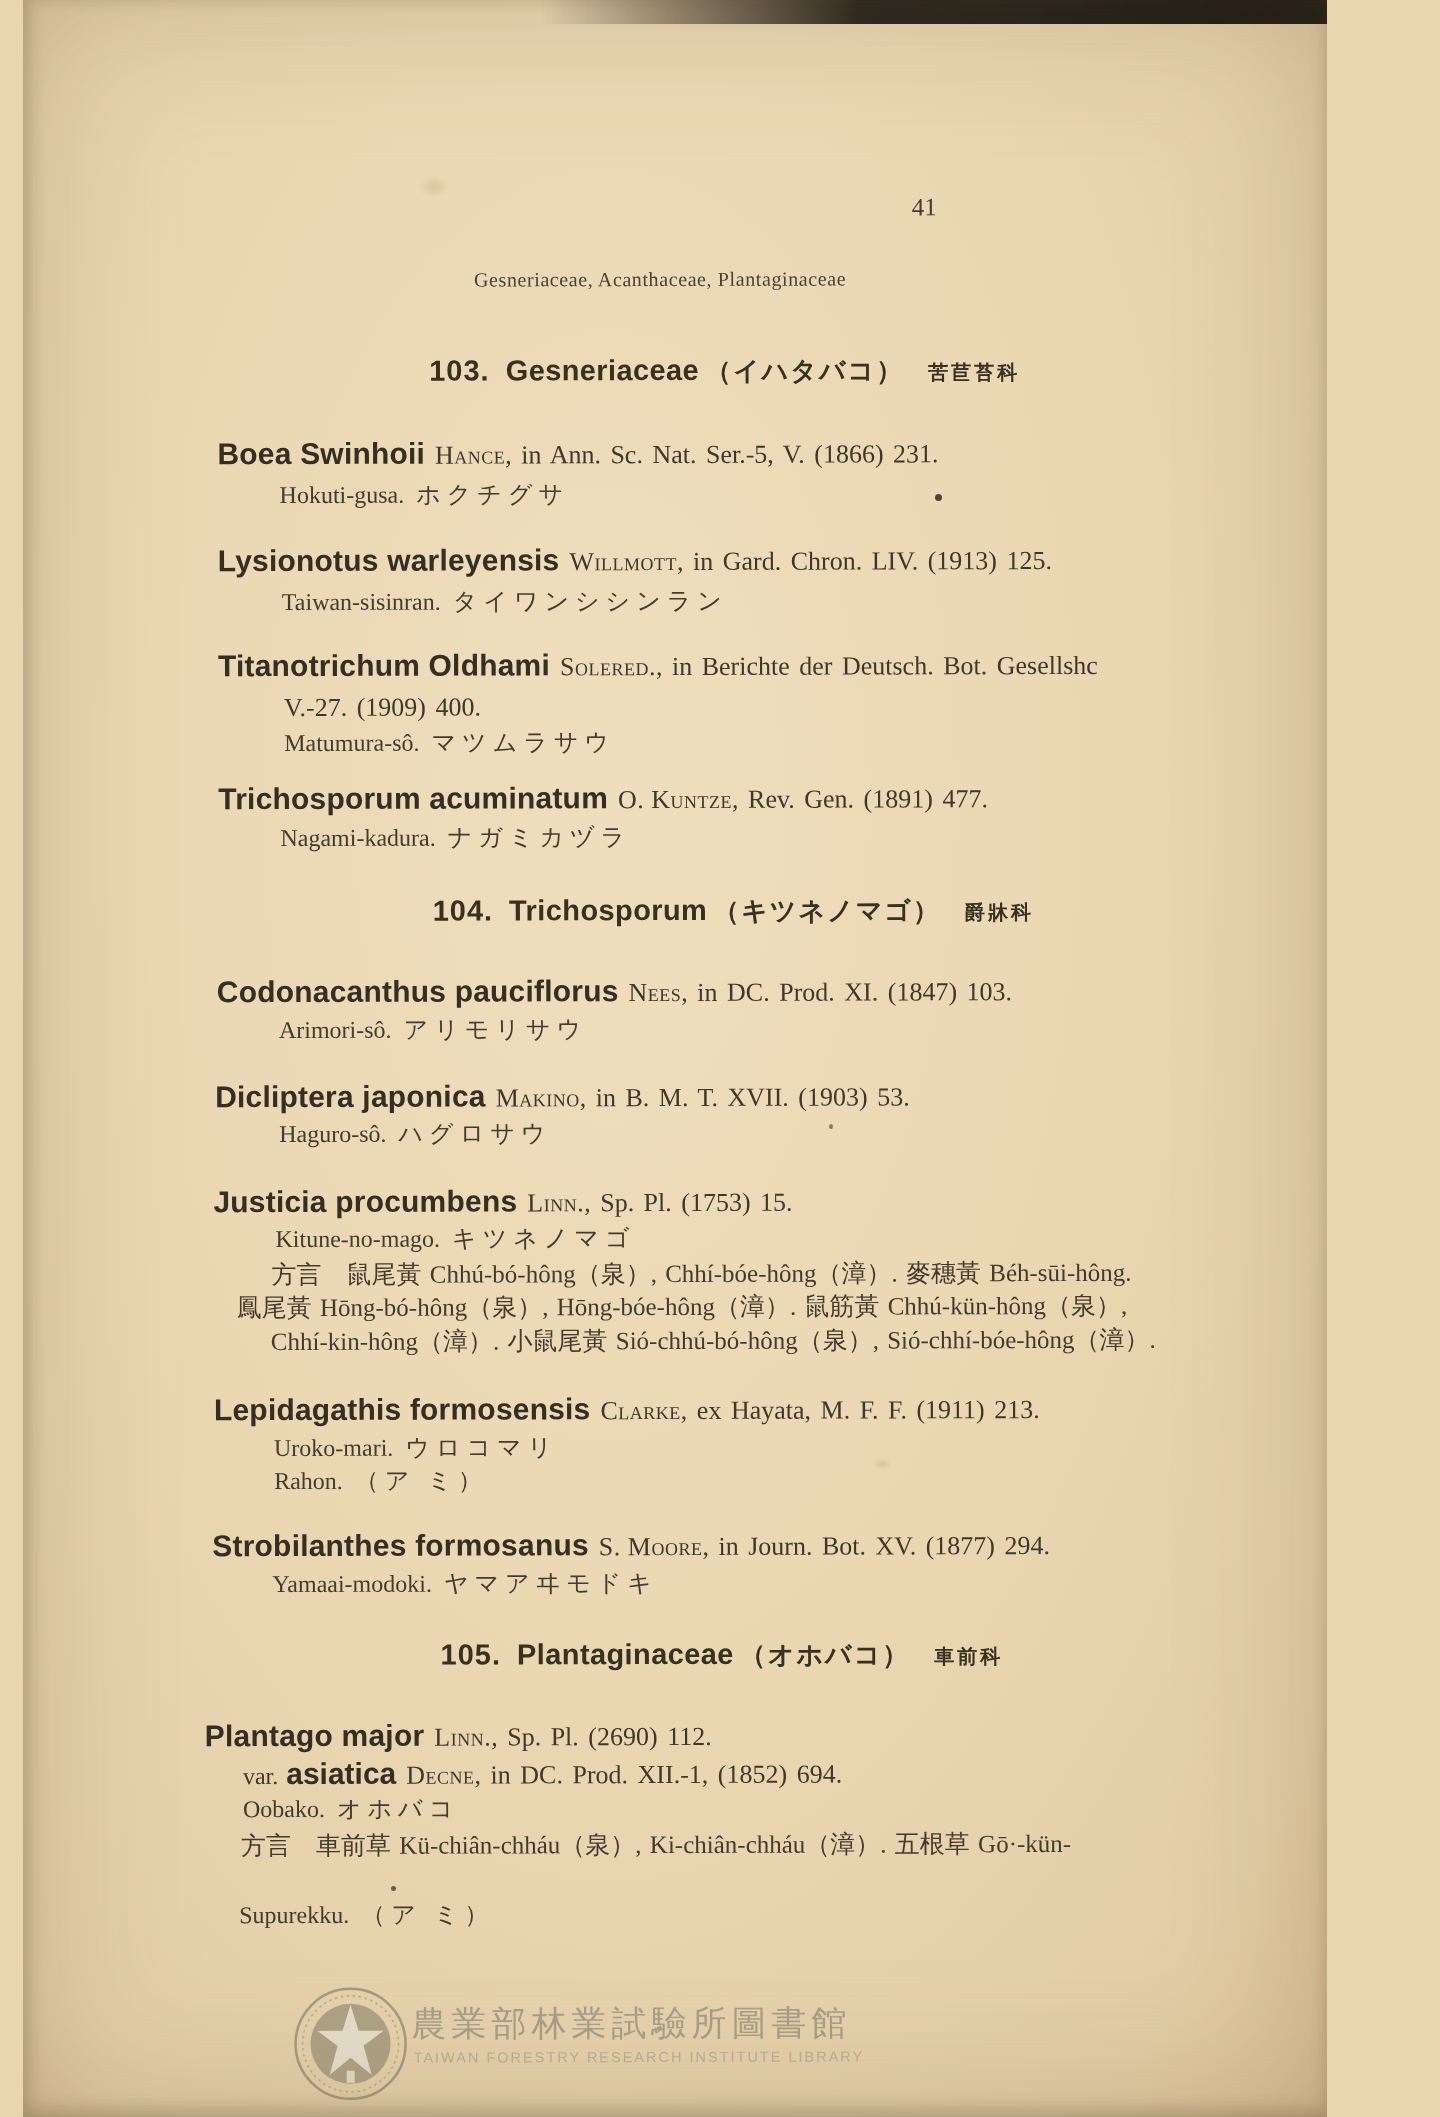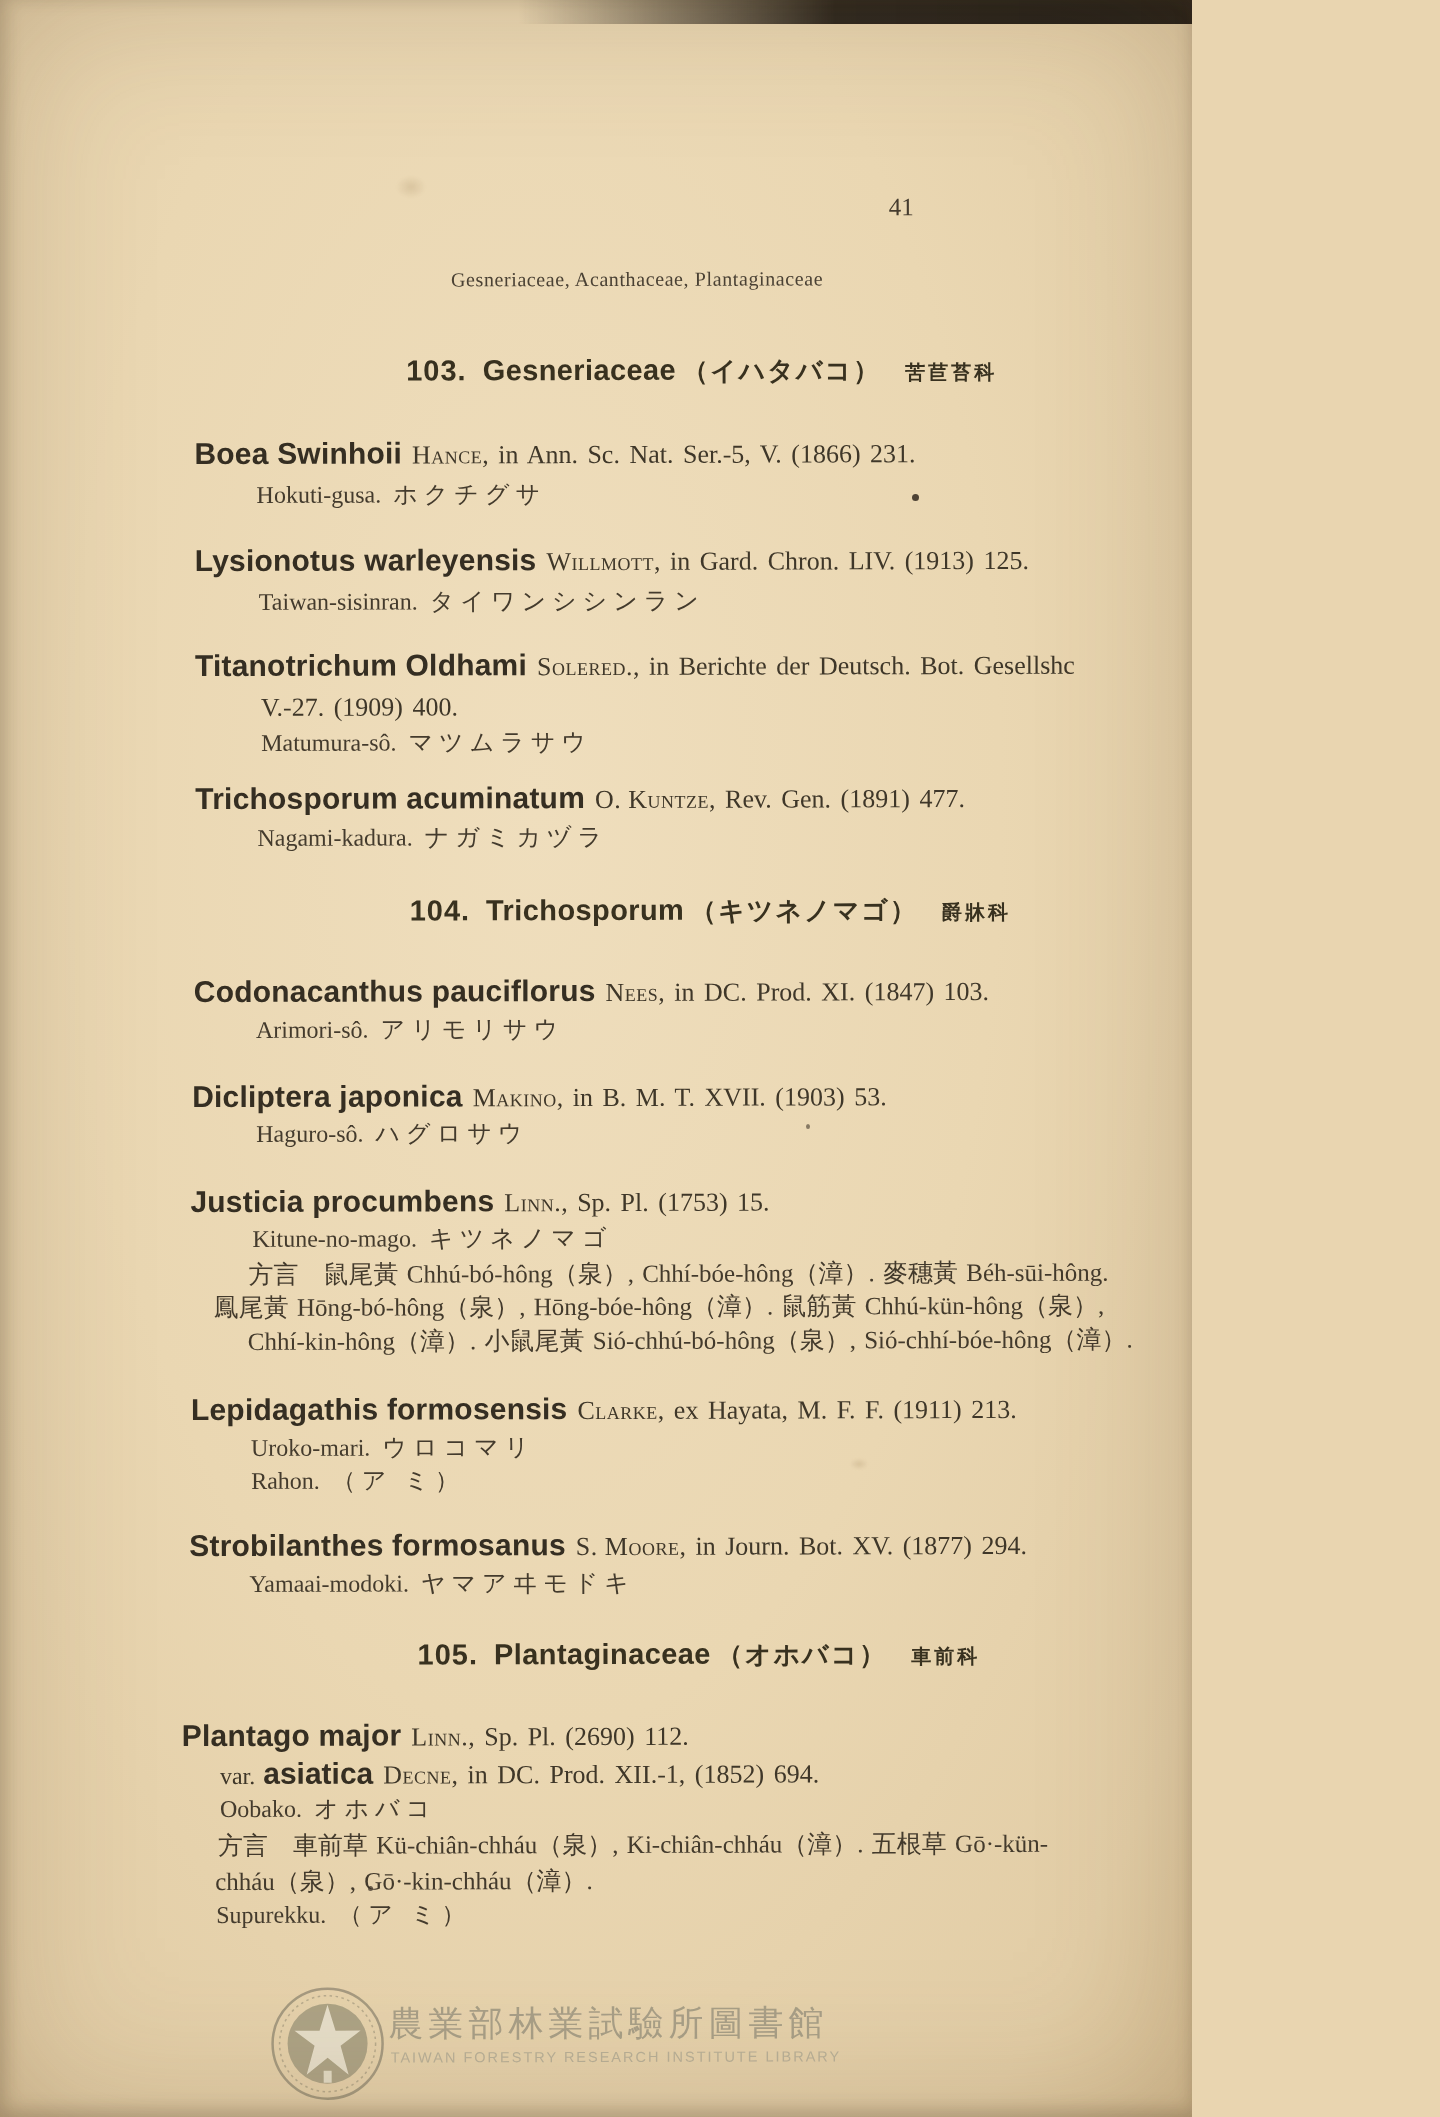--- a/index.html
+++ b/index.html
@@ -1,23 +1,24 @@
 <!DOCTYPE html>
 <html><head>
 <meta charset="utf-8">
 <style>
   html, body { margin: 0; padding: 0; background: #e9d5b0; }
   .page {
     position: relative;
-    width: 1192px;
+    width: 1304px;
     height: 2117px;
     overflow: hidden;
     background: radial-gradient(ellipse at 45% 38%, #efdebd 0%, #ead7b2 50%, #e2cda6 85%, #d9c196 100%);
     font-family: "Liberation Serif", serif;
     color: #3f3729;
+    margin-left: 23px;
   }
   .content { position: absolute; inset: 0; transform: rotate(-0.15deg); }
   .line { position: absolute; white-space: nowrap; line-height: 1.3; }
 
   .runhead { font-size: 20px; letter-spacing: 0.6px; color: #4a4134; }
   .pagenum { font-size: 25px; color: #453c2f; }
 
   .heading { color: #38311f; }
   .h-num  { font: 700 29px "Liberation Sans", sans-serif; margin-right: 16px; letter-spacing: 1px; }
   .h-fam  { font: 700 29px "Liberation Sans", sans-serif; letter-spacing: 0.4px; }
@@ -157,21 +158,20 @@
     <div class="line" style="left:180px;top:1718px">
       <span class="species">Plantago major</span><span class="auth">Linn.</span><span class="cite">, Sp. Pl. (2690) 112.</span>
     </div>
     <div class="line" style="left:218px;top:1756px">
       <span class="var-prefix">var.</span><span class="var-name">asiatica</span><span class="auth">Decne</span><span class="cite">, in DC. Prod. XII.-1, (1852) 694.</span>
     </div>
     <div class="line reading" style="left:218px;top:1793px">
       <span class="ro">Oobako.</span><span class="kana">オホバコ</span>
     </div>
     <div class="line dialect" style="left:216px;top:1829px">方言　車前草 Kü-chiân-chháu（泉）,  Ki-chiân-chháu（漳）.  五根草 Gō·-kün-</div>
-    <div class="line dialect" style="left:213px;top:1865px">chháu（泉）, Gō·-kin-chháu（漳）.</div>
     <div class="line reading" style="left:214px;top:1899px">
       <span class="ro">Supurekku.</span><span class="kana">（ア ミ）</span>
     </div>
 
     <svg class="seal" width="114" height="114" viewBox="0 0 114 114">
       <circle cx="57" cy="57" r="55" fill="none" stroke="#9a9178" stroke-width="2.5" opacity="0.85"></circle>
       <circle cx="57" cy="57" r="48" fill="none" stroke="#9a9178" stroke-width="1.5" stroke-dasharray="2.5,3.5" opacity="0.6"></circle>
       <circle cx="57" cy="57" r="40" fill="#a69d81" opacity="0.9"></circle>
       <polygon points="57,18 65,44 90,44 70,59 78,88 57,71 36,88 44,59 24,44 49,44" fill="#e9e2cc" opacity="0.95"></polygon>
       <rect x="53" y="84" width="8" height="12" fill="#e9e2cc" opacity="0.9"></rect>

